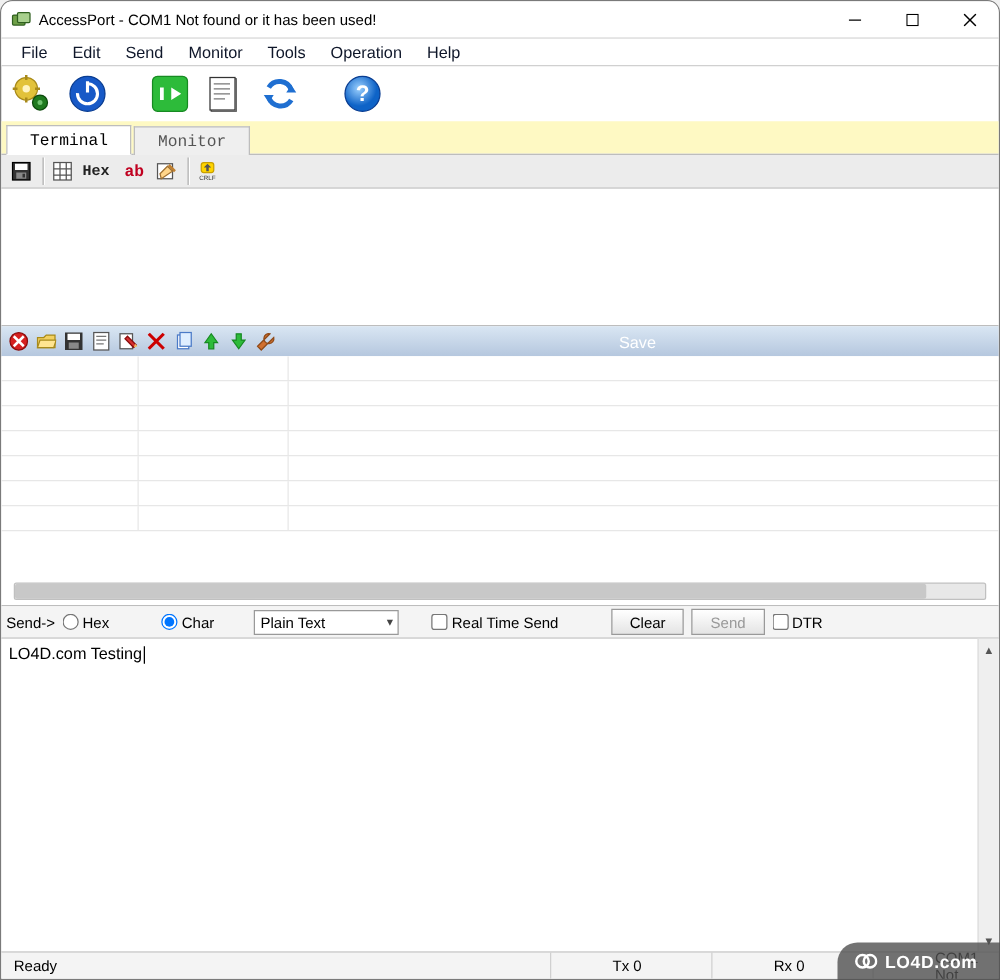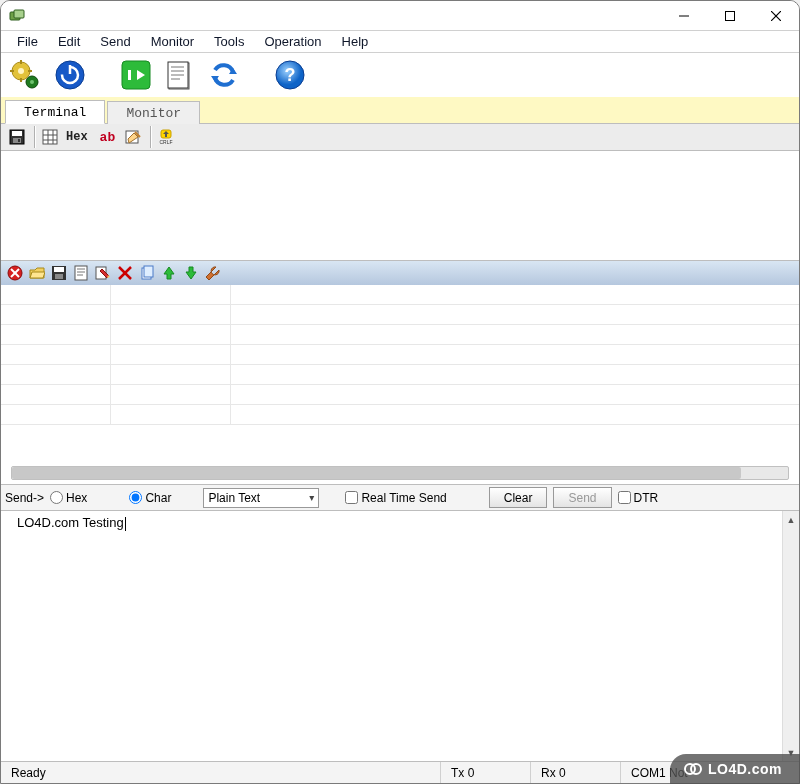--- a/index.html
+++ b/index.html
@@ -197,35 +197,35 @@
   .combo .arrow{font-size:10px;color:#444;}
   .btn {
     height:21px;padding:0 14px;border:1px solid #999;background:linear-gradient(#fff,#e4e4e4);font-size:12px;display:flex;align-items:center;
   }
   .btn.disabled { color:#999; }
   .inputarea {
     flex:1;
     background:#fff;
     position:relative;
     font-size:13px;
-    padding:4px 16px;
+    padding:4px 6px;
     font-family:"Segoe UI",sans-serif;
   }
   .input-text { display:inline; }
   .caret {
     display:inline-block;width:1px;height:14px;background:#000;vertical-align:middle;margin-left:1px;animation:blink 1s step-end infinite;
   }
   @keyframes blink { 50% { opacity:0; } }
   .vscroll {
     position:absolute;right:0;top:0;width:17px;height:100%;background:#efefef;border-left:1px solid #ddd;display:flex;flex-direction:column;
   }
   .vscroll .up,.vscroll .down{height:17px;display:flex;align-items:center;justify-content:center;font-size:9px;color:#555;}
   .vscroll .track{flex:1;}
   .statusbar {
-    height:22px;background:#f4f4f4;border-top:1px solid #bdbdbd;display:flex;align-items:center;font-size:12px;
+    height:22px;background:#f4f4f4;border-top:1px solid #bdbdbd;display:flex;align-items:center;font-size:12px;gap:39px;
   }
   .statusbar .cell {
     padding:0 10px;height:100%;display:flex;align-items:center;
   }
   .statusbar .cell.ready{width:440px;border-right:1px solid #d0d0d0;}
   .statusbar .cell.tx{width:90px;border-right:1px solid #d0d0d0;}
   .statusbar .cell.rx{width:90px;border-right:1px solid #d0d0d0;}
   .statusbar .cell.port{flex:1;}
   .watermark {
     position:absolute;right:0;bottom:0;
@@ -240,20 +240,21 @@
 
 <div class="window">
 
   <div class="titlebar">
     <div class="app-icon">
       <svg width="16" height="16" viewBox="0 0 16 16">
         <rect x="1" y="4" width="10" height="8" rx="1" fill="#6fa048" stroke="#2f5f1f"></rect>
         <rect x="5" y="2" width="10" height="8" rx="1" fill="#a8d08d" stroke="#2f5f1f"></rect>
       </svg>
     </div>
+    <div class="title-text">AccessPort - COM1 Not found or it has been used!</div>
     <div class="spacer"></div>
     <div class="winbtn">
       <svg width="10" height="10">
           <line x1="0" y1="5" x2="10" y2="5" stroke="#000" stroke-width="1"></line>
         </svg>
     </div>
     <div class="winbtn">
       <svg width="10" height="10">
           <rect x="0.5" y="0.5" width="9" height="9" fill="none" stroke="#000"></rect>
         </svg>
@@ -446,20 +447,21 @@
         <svg width="14" height="14">
             <path d="M7 13 L12 6 L9 6 L9 1 L5 1 L5 6 L2 6 Z" fill="#2dbb3a" stroke="#178a22"></path>
           </svg>
       </div>
       <div class="tool-mid">
         <svg width="16" height="16">
             <path d="M11 2 A4 4 0 1 0 14 5 L10 9 L4 15 L1 12 L7 6 Z" fill="#d07030" stroke="#8f4a18"></path>
           </svg>
       </div>
     </div>
+    <div class="mid-savebar">Save</div>
   </div>
 
   <div class="datatable">
     <div class="dtbody">
       <div class="dtrow">
           <div class="c1"></div>
           <div class="c2"></div>
           <div class="c3"></div>
         </div>
       <div class="dtrow">

